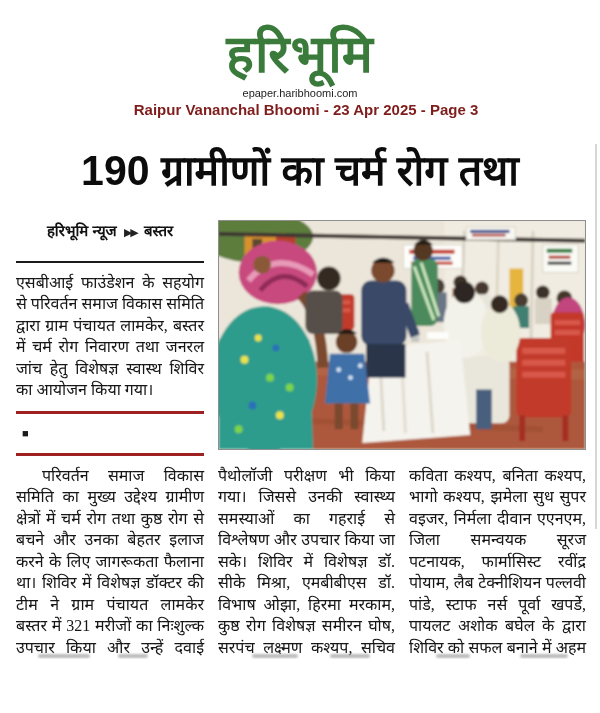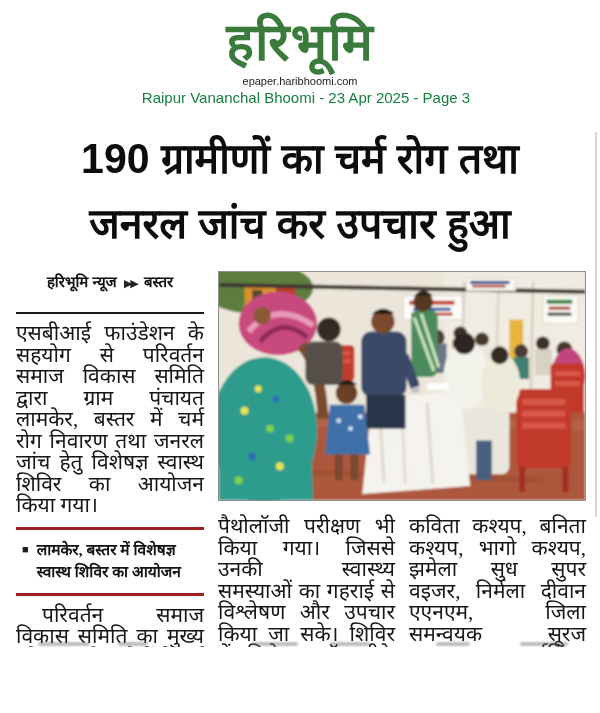--- a/index.html
+++ b/index.html
@@ -1,39 +1,39 @@
 <!DOCTYPE html>
 <html><head>
 <meta charset="utf-8">
 <style>
   * { margin: 0; padding: 0; box-sizing: border-box; }
   html, body { background: #ffffff; }
   body { font-family: "Liberation Serif", "DejaVu Serif", serif; }
   .page {
     position: relative;
     width: 600px; height: 643px;
-    margin: 4px auto;
+    margin: 16px auto;
     background: #ffffff;
     overflow: hidden;
     color: #1a1a1a;
   }
   
   .masthead { text-align: center; padding-top: 10px; }
   .masthead-title {
     font-family: "Liberation Sans", "DejaVu Sans", sans-serif;
     font-size: 52px; font-weight: 800; line-height: 1.1;
     color: #3a7b3c; letter-spacing: 1px;
   }
   .masthead-url {
     font-family: "Liberation Sans", "DejaVu Sans", sans-serif;
     font-size: 11px; color: #1c1c1c; margin-top: 4px;
   }
   .masthead-dateline {
     font-family: "Liberation Sans", "DejaVu Sans", sans-serif;
-    font-size: 15px; color: #15803d; margin-top: 2px; font-weight: 400; padding-left: 12px;
+    font-size: 15px; color: #7f1d1d; margin-top: 2px; font-weight: 700; padding-left: 12px;
   }
   
   .headline {
     text-align: center;
     margin: 22px 10px 16px 10px;
     font-family: "Liberation Sans", "DejaVu Sans", sans-serif;
     font-weight: 800;
     font-size: 41px;
     line-height: 1.55;
     color: #0c0c0c;
@@ -58,21 +58,21 @@
     font-weight: 700; font-size: 15px; color: #111;
     text-align: center;
     padding-bottom: 21px;
     border-bottom: 2px solid #1a1a1a;
     margin-bottom: 9px;
     white-space: nowrap;
   }
   .byline .arrow-icon { font-size: 11px; letter-spacing: -2px; padding: 0 3px; color: #222; }
 
   .body-text {
-    font-size: 21px;
+    font-size: 16px;
     line-height: 21.5px;
     text-align: justify;
     color: #161616;
   }
   .para2 { text-indent: 26px; margin-top: 2px; }
 
   .pull-quote {
     border-top: 3px solid #9e2020;
     border-bottom: 3px solid #9e2020;
     margin: 10px 0 9px 0;
@@ -116,39 +116,37 @@
 <div class="page">
 
   <div class="masthead">
     <div class="masthead-title">हरिभूमि</div>
     <div class="masthead-url">epaper.haribhoomi.com</div>
     <div class="masthead-dateline">Raipur Vananchal Bhoomi - 23 Apr 2025 - Page 3</div>
   </div>
 
   <div class="headline">
     <div>190 ग्रामीणों का चर्म रोग तथा</div>
-    <div>जनरल जांच कर उपचार हुआ</div>
   </div>
 
   <div class="edge-divider"></div>
 
   <div class="content">
 
     <div class="col-left">
       <div class="byline">
         <span>हरिभूमि न्यूज</span>
         <span class="arrow-icon">▶▶</span>
         <span>बस्तर</span>
       </div>
 
       <div class="body-text">एसबीआई फाउंडेशन के सहयोग से परिवर्तन समाज विकास समिति द्वारा ग्राम पंचायत लामकेर, बस्तर में चर्म रोग निवारण तथा जनरल जांच हेतु विशेषज्ञ स्वास्थ शिविर का आयोजन किया गया।</div>
 
       <div class="pull-quote">
         <span class="bullet">■</span>
-        <span class="pq-text">लामकेर, बस्तर में विशेषज्ञ स्वास्थ शिविर का आयोजन</span>
       </div>
 
       <div class="body-text para2">परिवर्तन समाज विकास समिति का मुख्य उद्देश्य ग्रामीण क्षेत्रों में चर्म रोग तथा कुष्ठ रोग से बचने और उनका बेहतर इलाज करने के लिए जागरूकता फैलाना था। शिविर में विशेषज्ञ डॉक्टर की टीम ने ग्राम पंचायत लामकेर बस्तर में 321 मरीजों का निःशुल्क उपचार किया और उन्हें दवाई वितरण भी किया। इसके अलावा 97 लोगों का</div>
     </div>
 
     <div class="right-wrap">
 
       <div class="photo">
         <svg viewBox="0 0 373 230" preserveAspectRatio="none">
           <defs>

